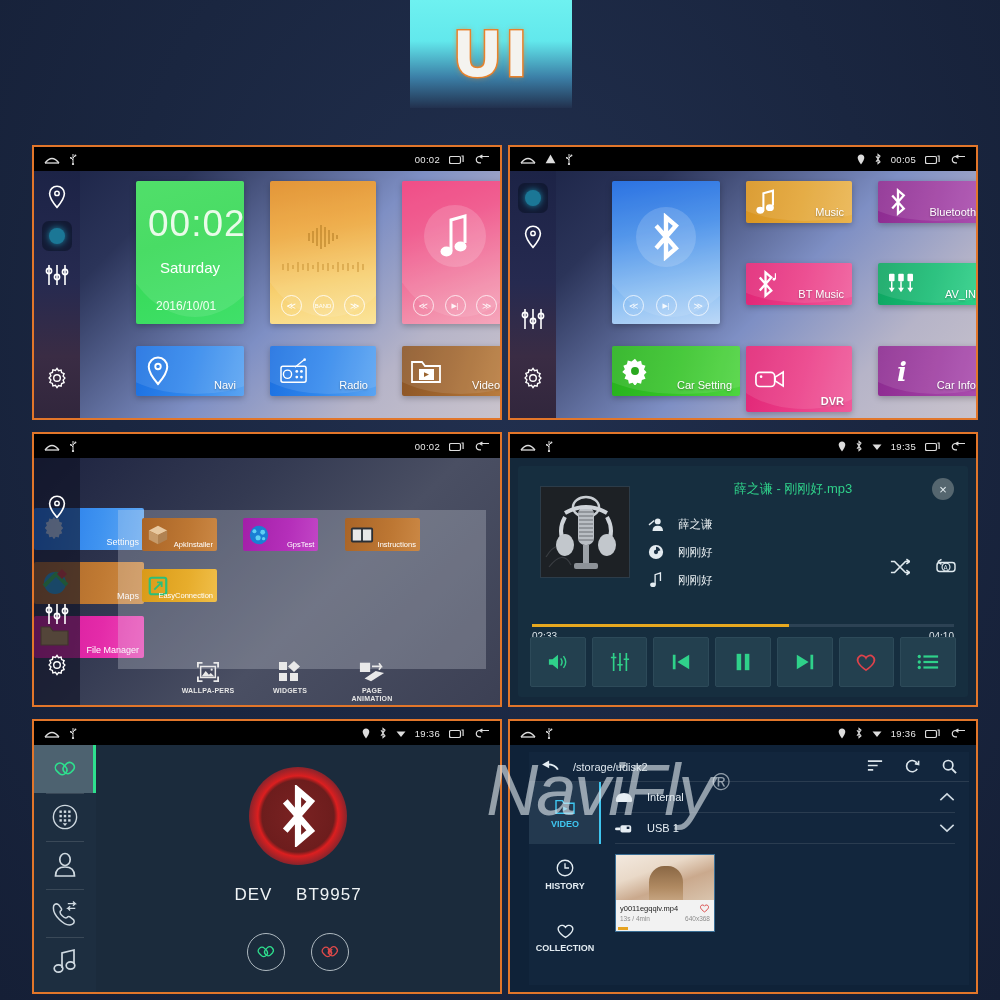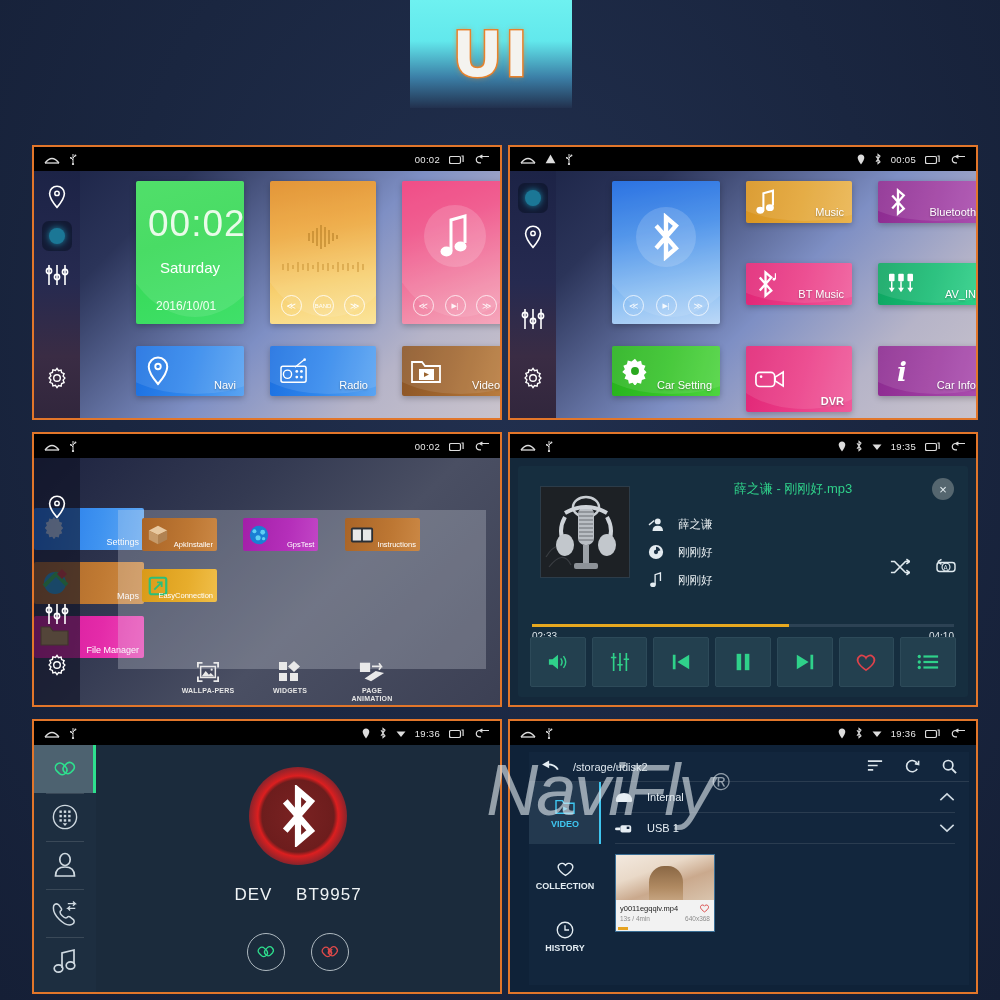--- a/index.html
+++ b/index.html
@@ -508,21 +508,21 @@
                 </g>
                 <g fill="#fff">
                   <path d="M1.8 17 H8.2 L5 22 Z"></path>
                   <path d="M11.8 17 H18.2 L15 22 Z"></path>
                   <path d="M21.8 17 H28.2 L25 22 Z"></path>
                 </g>
               </svg>
             </span>
           <span class="lbl">AV_IN</span>
         </div>
-        <div class="tile t-carset" style="left:56px; top:175px; width:108px; height:50px;padding-left:39px;">
+        <div class="tile t-carset" style="left:56px; top:175px; width:128px; height:50px;padding-left:39px;">
           <span class="gloss"></span>
           <span class="ico">
               <svg width="28" height="28" viewBox="0 0 24 24">
                 <path d="M12 1.5l2 2.6 3.2-.9.7 3.2 3.1 1.2-1.3 3.1 2.2 2.4-2.2 2.4 1.3 3.1-3.1 1.2-.7 3.2-3.2-.9-2 2.6-2-2.6-3.2.9-.7-3.2-3.1-1.2 1.3-3.1L1.1 12.9 3.3 10.5 2 7.4l3.1-1.2.7-3.2 3.2.9z" fill="#fff"></path>
                 <circle cx="12" cy="12" r="3.4" fill="#2aa81f"></circle>
               </svg>
             </span>
           <span class="lbl">Car Setting</span>
         </div>
         <div class="tile t-dvr" style="left:190px; top:175px; width:106px; height:66px;font-weight:bold;">
@@ -1115,31 +1115,31 @@
         <div class="fm-body">
           <div class="fm-nav">
             <div class="fm-nav-item act">
               <svg width="20" height="18" viewBox="0 0 22 20">
                   <path d="M1 4 V18 H21 V7 H10 L8 4 Z" fill="none" stroke="#3fc6f0" stroke-width="1.6"></path>
                   <path d="M9 10.5 L14 13 L9 15.5 Z" fill="#3fc6f0"></path>
                 </svg>
               <span>VIDEO</span>
             </div>
             <div class="fm-nav-item">
-              <svg width="19" height="17" viewBox="0 0 22 19">
-                  <path d="M11 17.5 C2 11.5 1 7 4 4.5 C6.6 2.3 9.8 4 11 5.9 C12.2 4 15.4 2.3 18 4.5 C21 7 20 11.5 11 17.5z" fill="none" stroke="#e3ecf2" stroke-width="1.5"></path>
-                </svg>
-              <span>COLLECTION</span>
-            </div>
-            <div class="fm-nav-item">
               <svg width="18" height="18" viewBox="0 0 20 20">
                   <circle cx="10" cy="10" r="8.6" fill="none" stroke="#e3ecf2" stroke-width="1.5"></circle>
                   <path d="M10 4.6 V10 H14.5" fill="none" stroke="#e3ecf2" stroke-width="1.5"></path>
                 </svg>
               <span>HISTORY</span>
+            </div>
+            <div class="fm-nav-item">
+              <svg width="19" height="17" viewBox="0 0 22 19">
+                  <path d="M11 17.5 C2 11.5 1 7 4 4.5 C6.6 2.3 9.8 4 11 5.9 C12.2 4 15.4 2.3 18 4.5 C21 7 20 11.5 11 17.5z" fill="none" stroke="#e3ecf2" stroke-width="1.5"></path>
+                </svg>
+              <span>COLLECTION</span>
             </div>
           </div>
 
           <div class="fm-list">
             <div class="fm-row">
               <span>
                   <svg width="18" height="12" viewBox="0 0 20 13">
                     <path d="M1 11 q0 -9 9 -9 q9 0 9 9z" fill="#e6eef4"></path>
                     <rect x="1" y="9" width="18" height="3" rx="1.4" fill="#e6eef4"></rect>
                   </svg>

